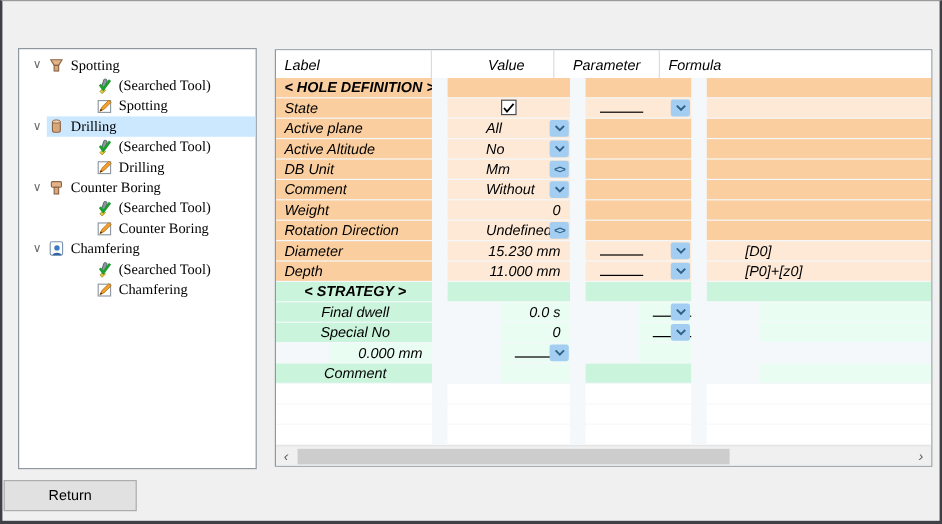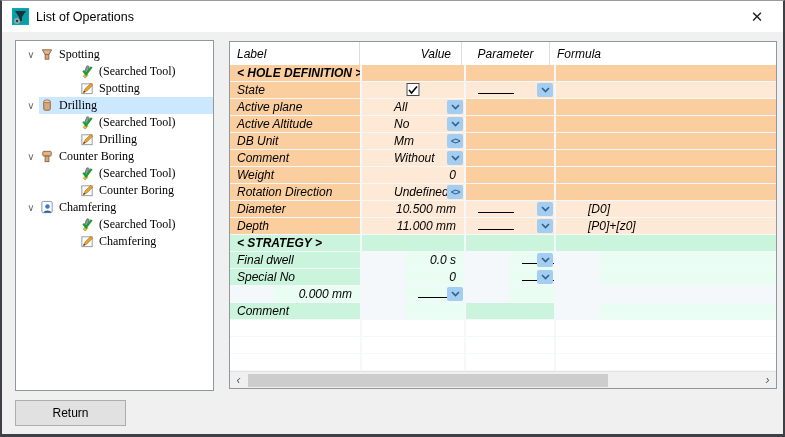--- a/index.html
+++ b/index.html
@@ -35,66 +35,55 @@
   .tree-row .ticon{width:16px; height:15px; margin-right:4px; flex:0 0 auto;}
   .tree-row .tlabel{white-space:nowrap;font-family:Liberation Serif, serif;}
 
   
   .tablebox{position:absolute; left:227px; top:9px; width:548px; height:348px; background:#fff;
     border:1px solid var(--panel-border); display:flex; flex-direction:column;font-style:italic;}
   .thead{display:grid; grid-template-columns:130px 102px 88px 1fr; height:23px; flex:0 0 auto;
     background:#fff; align-items:center;}
   .thead .hc{height:100%; display:flex; align-items:center; border-right:1px solid #DCDCDC; padding:0 7px;}
   .thead .hc:last-child{border-right:none;}
-  .thead .hc.r{justify-content:flex-end; padding-right:10px;}
+  .thead .hc.r{justify-content:flex-end; padding-right:24px;}
   .thead .hc.c{justify-content:center;}
   .tbody{flex:1; display:flex; flex-direction:column; gap:1px; background:#F5F8FB; overflow:hidden;}
-  .trow{display:grid; grid-template-columns:130px 102px 88px 1fr; gap:2px; height:16px; flex:0 0 auto;}
+  .trow{display:grid; grid-template-columns:130px 102px 88px 1fr; gap:13px; height:16px; flex:0 0 auto;}
   .cell{position:relative; height:16px; line-height:16px; padding:0 5px; white-space:nowrap;
     overflow:hidden; background:#fff;}
   .cell.lbl{padding-left:7px;}
   .cell.section{font-weight:bold;}
   .cell.r{text-align:right; padding-right:8px;}
   .bg-od{background:var(--orange-dark);} .bg-ol{background:var(--orange-light);padding-left:32px;}
-  .bg-gd{background:var(--green-dark);} .bg-gl{background:var(--green-light);margin-left:44px;}
+  .bg-gd{background:var(--green-dark);text-align:center;} .bg-gl{background:var(--green-light);margin-left:44px;}
   .bg-w{background:#fff;}
   .ctrl-btn{position:absolute; right:1px; top:1px; width:16px; height:14px; background:var(--btn-blue);
     border-radius:2px; display:flex; align-items:center; justify-content:center; cursor:default;}
   .ctrl-btn .combo{font-size:9px; font-weight:bold; color:var(--btn-glyph); letter-spacing:-1px; line-height:14px;}
   .pline{position:absolute; left:12px; top:11px; width:36px; border-bottom:1px solid #000;}
   .cbx{position:absolute; left:50%; top:1px; transform:translateX(-50%); width:13px; height:13px;
     background:#fff; border:1px solid #4a4a4a; display:flex; align-items:center; justify-content:center;}
   .val-pad-btn{padding-right:20px;}
 
   
   .hscroll{flex:0 0 auto; height:17px; background:var(--win-bg); border-top:1px solid #E3E3E3;
     position:relative; display:flex; align-items:center;}
   .hs-arrow{width:17px; height:17px; display:flex; align-items:center; justify-content:center;
     color:#555; font-size:12px; flex:0 0 auto;}
   .hs-arrow.right{position:absolute; right:0;}
   .hs-thumb{position:absolute; left:18px; top:2px; width:360px; height:13px; background:#CDCDCD;}
 
-  .return-btn{position:absolute; left:13px; top:368px; width:111px; height:26px; background:#E1E1E1;
+  .return-btn{position:absolute; left:1px; top:368px; width:111px; height:26px; background:#E1E1E1;
     border:1px solid #ADADAD; font-family:"Liberation Sans", sans-serif; font-size:12px; color:#000;text-align:center;}
 </style>
 </head>
 <body>
 
 <div class="window">
-  <div class="titlebar">
-    <svg class="app-icon" viewBox="0 0 17 17">
-      <rect x="0" y="0" width="17" height="17" fill="#00AEB4"></rect>
-      <rect x="1" y="1" width="15" height="15" fill="#0B9EA6"></rect>
-      <polygon points="3,3 14,3 10,9 10,13 7,13 7,9" fill="#17343C"></polygon>
-      <circle cx="5" cy="13" r="3" fill="#9aa7ab"></circle>
-      <circle cx="5" cy="13" r="1.2" fill="#303a3d"></circle>
-    </svg>
-    <span class="title">List of Operations</span>
-    <span class="close-btn">✕</span>
-  </div>
 
   <div class="body">
     <div class="tree" id="tree">
         <div class="tree-row">
           <span class="expander">∨</span>
           <span class="hl">
             <svg class="ticon" viewBox="0 0 16 16">
               <polygon points="3,3 13,3 10,8 6,8" fill="#E3B488" stroke="#8B6347" stroke-width="1"></polygon>
               <rect x="6" y="8" width="4" height="5" fill="#D9A877" stroke="#8B6347" stroke-width="1"></rect>
             </svg>
@@ -278,21 +267,21 @@
           <div class="trow">
             <div class="cell lbl bg-od">Rotation Direction</div>
             <div class="cell bg-ol val-pad-btn">Undefined<span class="ctrl-btn">
                 <span class="combo">&lt;&gt;</span>
               </span></div>
             <div class="cell bg-od"></div>
             <div class="cell bg-od"></div>
           </div>
           <div class="trow">
             <div class="cell lbl bg-od">Diameter</div>
-            <div class="cell bg-ol r">10.500 mm</div>
+            <div class="cell bg-ol r">15.230 mm</div>
             <div class="cell bg-ol">
               <span class="pline"></span>
               <span class="ctrl-btn">
                 <svg width="9" height="6" viewBox="0 0 9 6">
                   <polyline points="1,1 4.5,4.5 8,1" fill="none" stroke="#2F6288" stroke-width="1.6"></polyline>
                 </svg>
               </span>
             </div>
             <div class="cell bg-ol">[D0]</div>
           </div>

